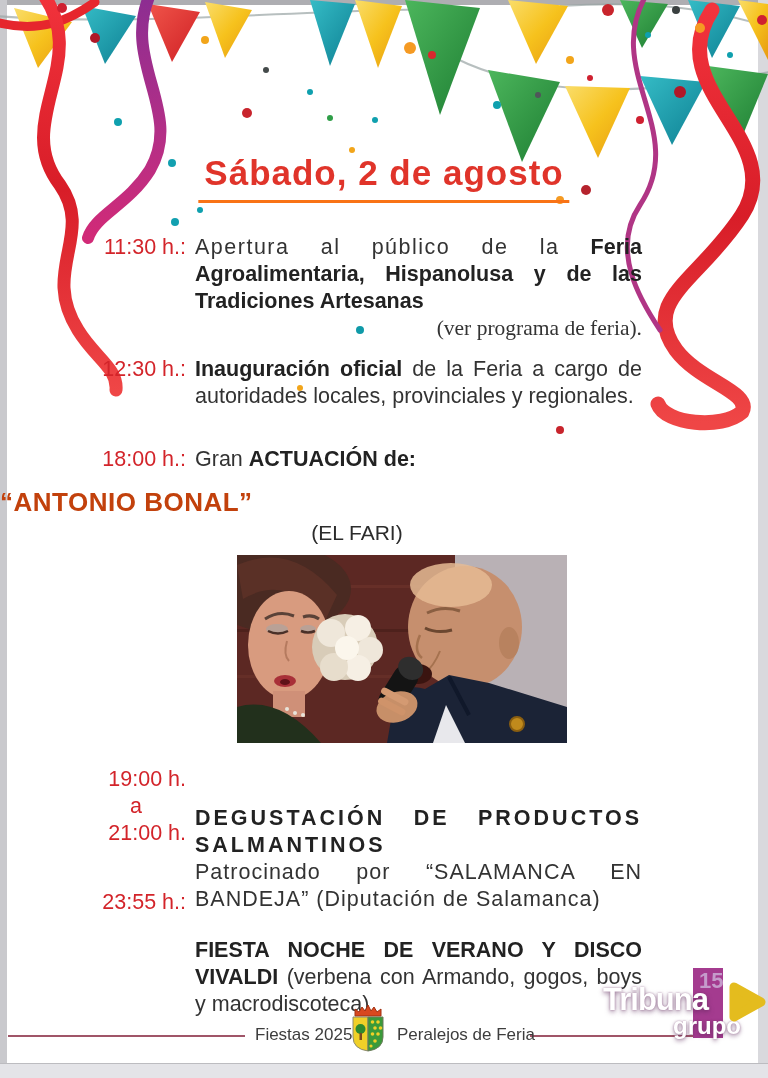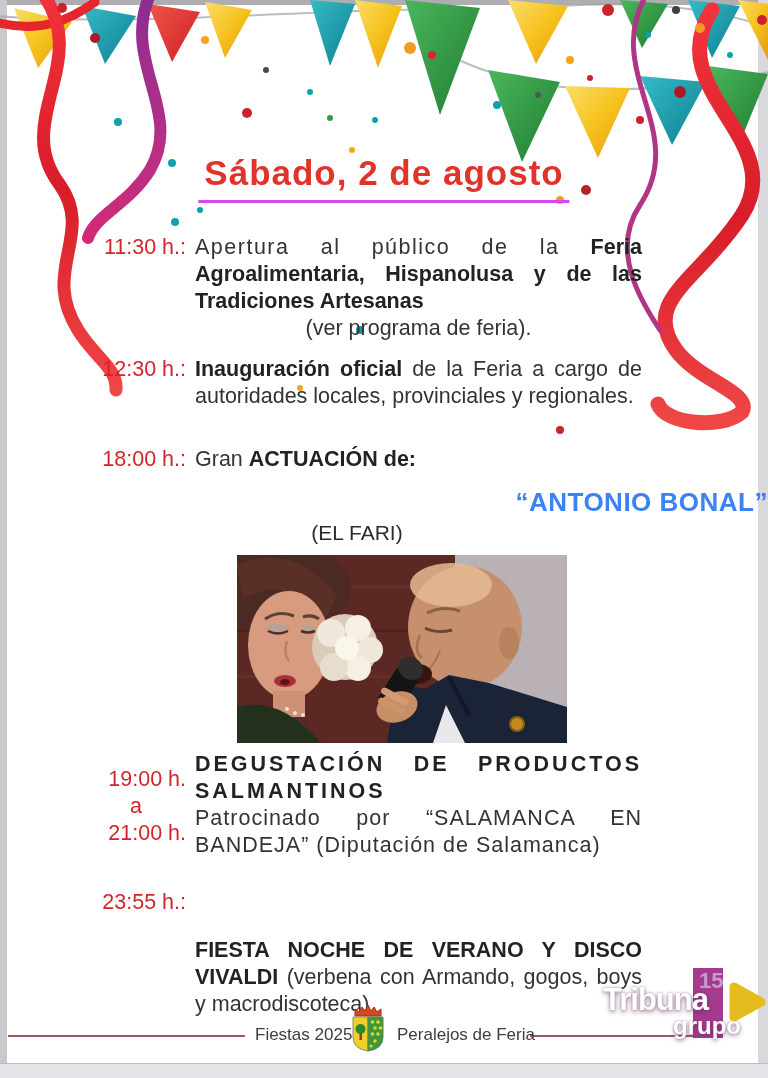--- a/index.html
+++ b/index.html
@@ -13,41 +13,41 @@
   .edge-left{left:0;top:0;width:7px;height:1078px;background:#c9c9cd;}
   .edge-right{right:0;top:0;width:10px;height:1078px;background:#d9d9dd;}
   .edge-bottom{left:0;bottom:0;width:768px;height:14px;background:#e4e4e8;border-top:1px solid #bcbcc0;}
 
   .decor{position:absolute;left:0;top:0;z-index:1;}
 
   .title{
     position:absolute;top:153px;left:50%;transform:translateX(-50%);
     margin:0;z-index:3;white-space:nowrap;
     font-size:35px;font-weight:600;letter-spacing:1px;color:#e0342a;
-    padding:0 6px 7px 6px;border-bottom:3px solid #d946ef;
+    padding:0 6px 7px 6px;border-bottom:3px solid #f97316;
   }
 
   .time{
     position:absolute;left:86px;width:100px;z-index:3;text-align:right;
     color:#d3242a;font-weight:normal;font-size:21.5px;line-height:27px;
   }
   .tsep{text-align:center;}
   .body{
     position:absolute;left:195px;width:447px;z-index:3;
     font-size:21.5px;line-height:27px;text-align:justify;color:#333333;
   }
   .body strong{color:#222222;}
   .sp1{letter-spacing:1.5px;}
-  .note{font-weight:normal;text-align:center;}
+  .note{font-weight:normal;text-align:right;font-family:Liberation Serif, serif;}
   .ls3{letter-spacing:3px;}
   .ls1{letter-spacing:1px;}
 
   .artist-name{
-    position:absolute;top:487px;left:0;width:768px;z-index:3;text-align:right;
-    font-size:26px;font-weight:bold;color:#3b82f6;letter-spacing:0.5px;
+    position:absolute;top:487px;left:0;width:768px;z-index:3;text-align:left;
+    font-size:26px;font-weight:bold;color:#c2410c;letter-spacing:0.5px;
   }
   .artist-alias{
     position:absolute;top:521px;left:0;width:714px;z-index:3;text-align:center;
     font-size:21px;color:#2c2c2c;
   }
 
   .photo{position:absolute;left:237px;top:555px;z-index:3;}
 
   .footer-line{position:absolute;height:2px;background:#a05568;z-index:2;}
   .fl-left{left:8px;top:1035px;width:237px;}
@@ -257,21 +257,21 @@
       </g>
       <ellipse cx="160" cy="152" rx="21" ry="15" transform="rotate(-18 160 152)" fill="#c78f68"></ellipse>
       <rect x="143" y="138" width="30" height="7" rx="3.5" transform="rotate(28 158 141)" fill="#d49a72"></rect>
       <rect x="140" y="148" width="30" height="7" rx="3.5" transform="rotate(28 155 151)" fill="#cf936a"></rect>
     </g>
   </svg>
 
   <div class="time" style="top:766px">19:00 h.</div>
   <div class="time tsep" style="top:793px">a</div>
   <div class="time" style="top:820px">21:00 h.</div>
-  <div class="body" style="top:751px">
+  <div class="body" style="top:805px">
     <div><strong class="ls3">DEGUSTACIÓN DE PRODUCTOS SALMANTINOS</strong></div>
     <div class="ls1">Patrocinado por “SALAMANCA EN BANDEJA” (Diputación de Salamanca)</div>
   </div>
 
   <div class="time" style="top:889px">23:55 h.:</div>
   <div class="body" style="top:937px">
     <strong>FIESTA NOCHE DE VERANO Y DISCO VIVALDI</strong><span> (verbena con Armando, gogos, boys y macrodiscoteca)</span>
   </div>
 
   <div class="footer-line fl-left"></div>

